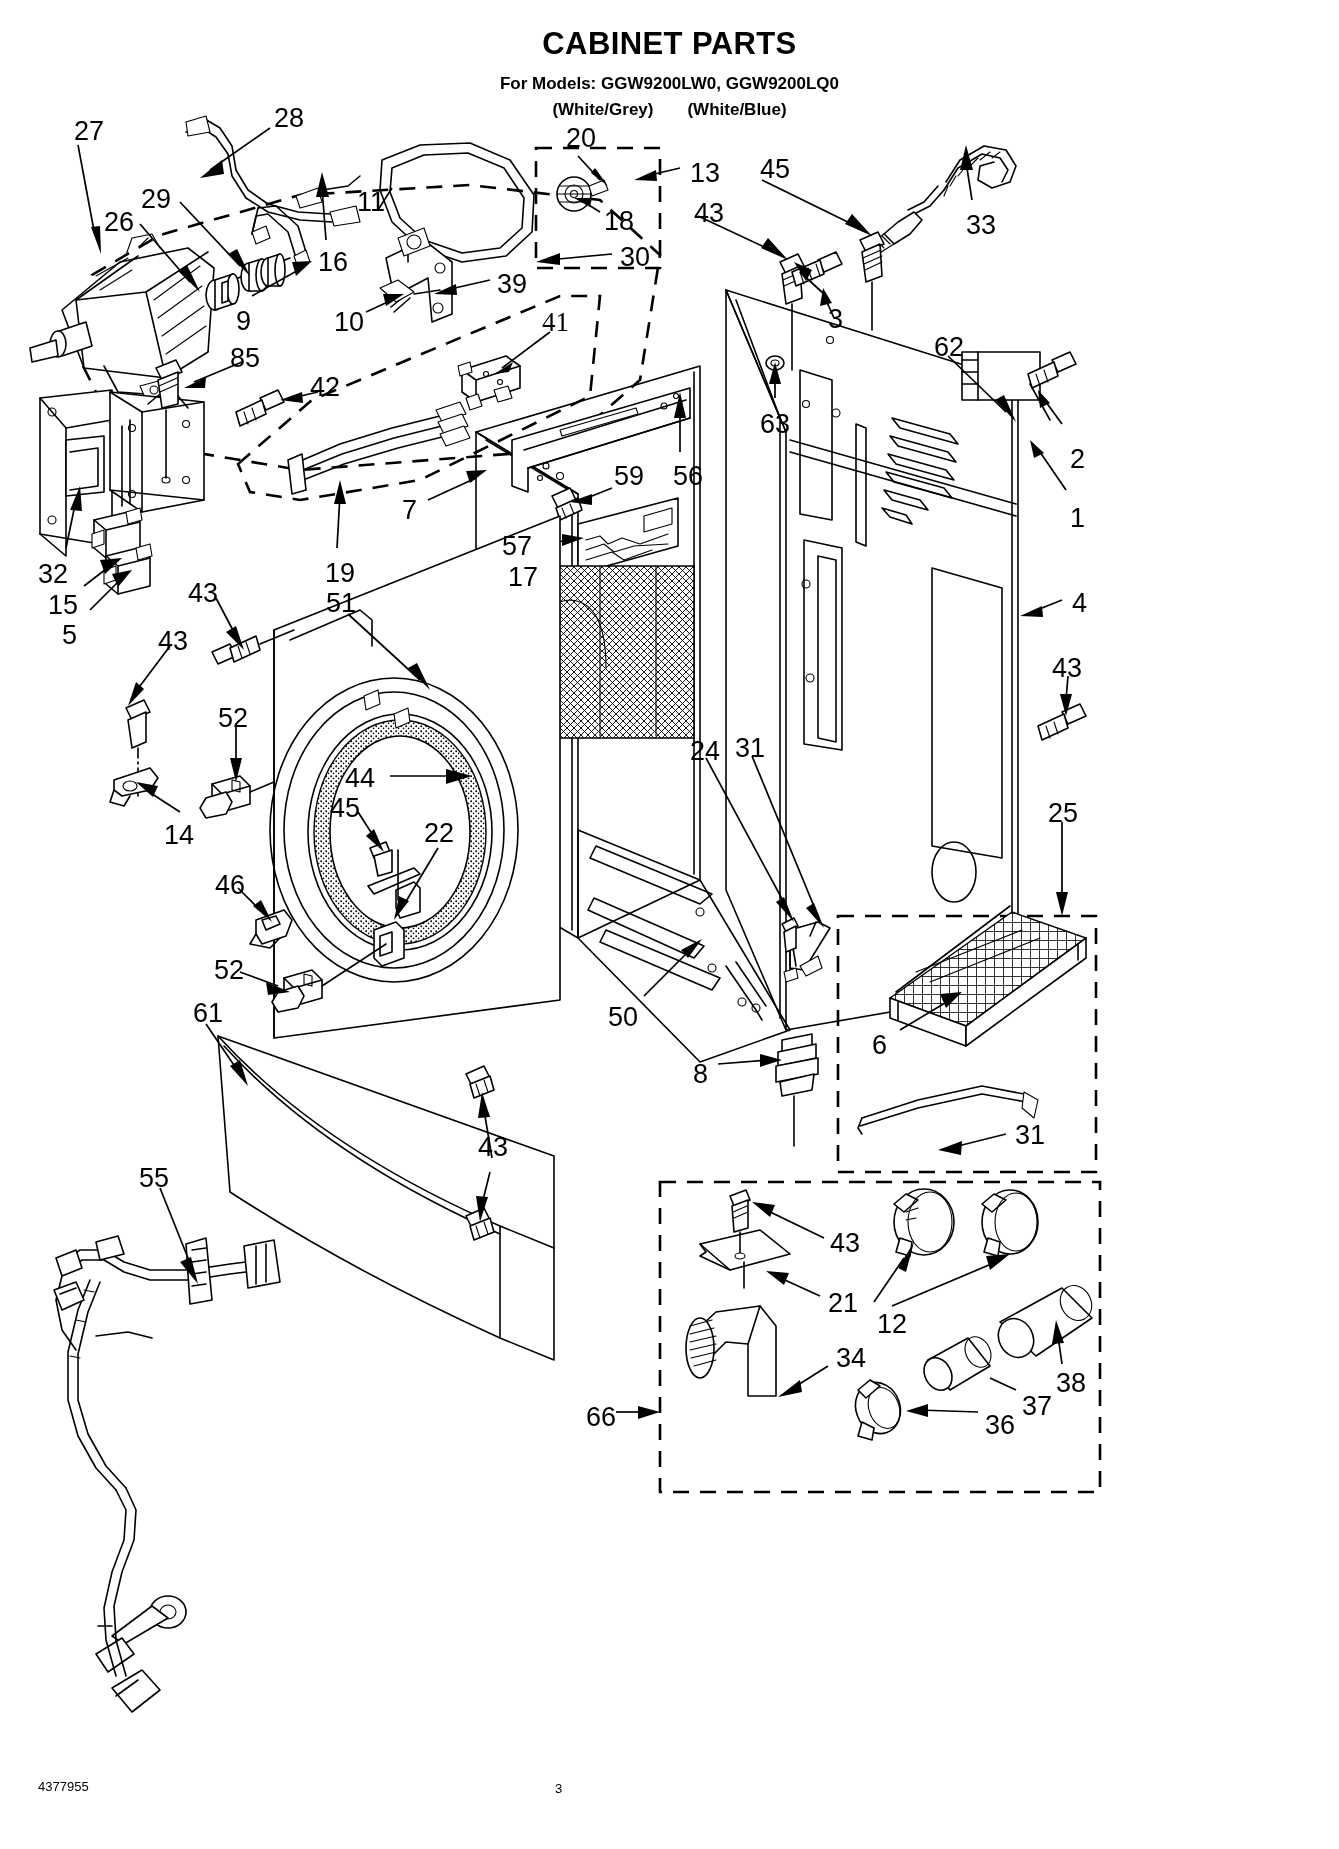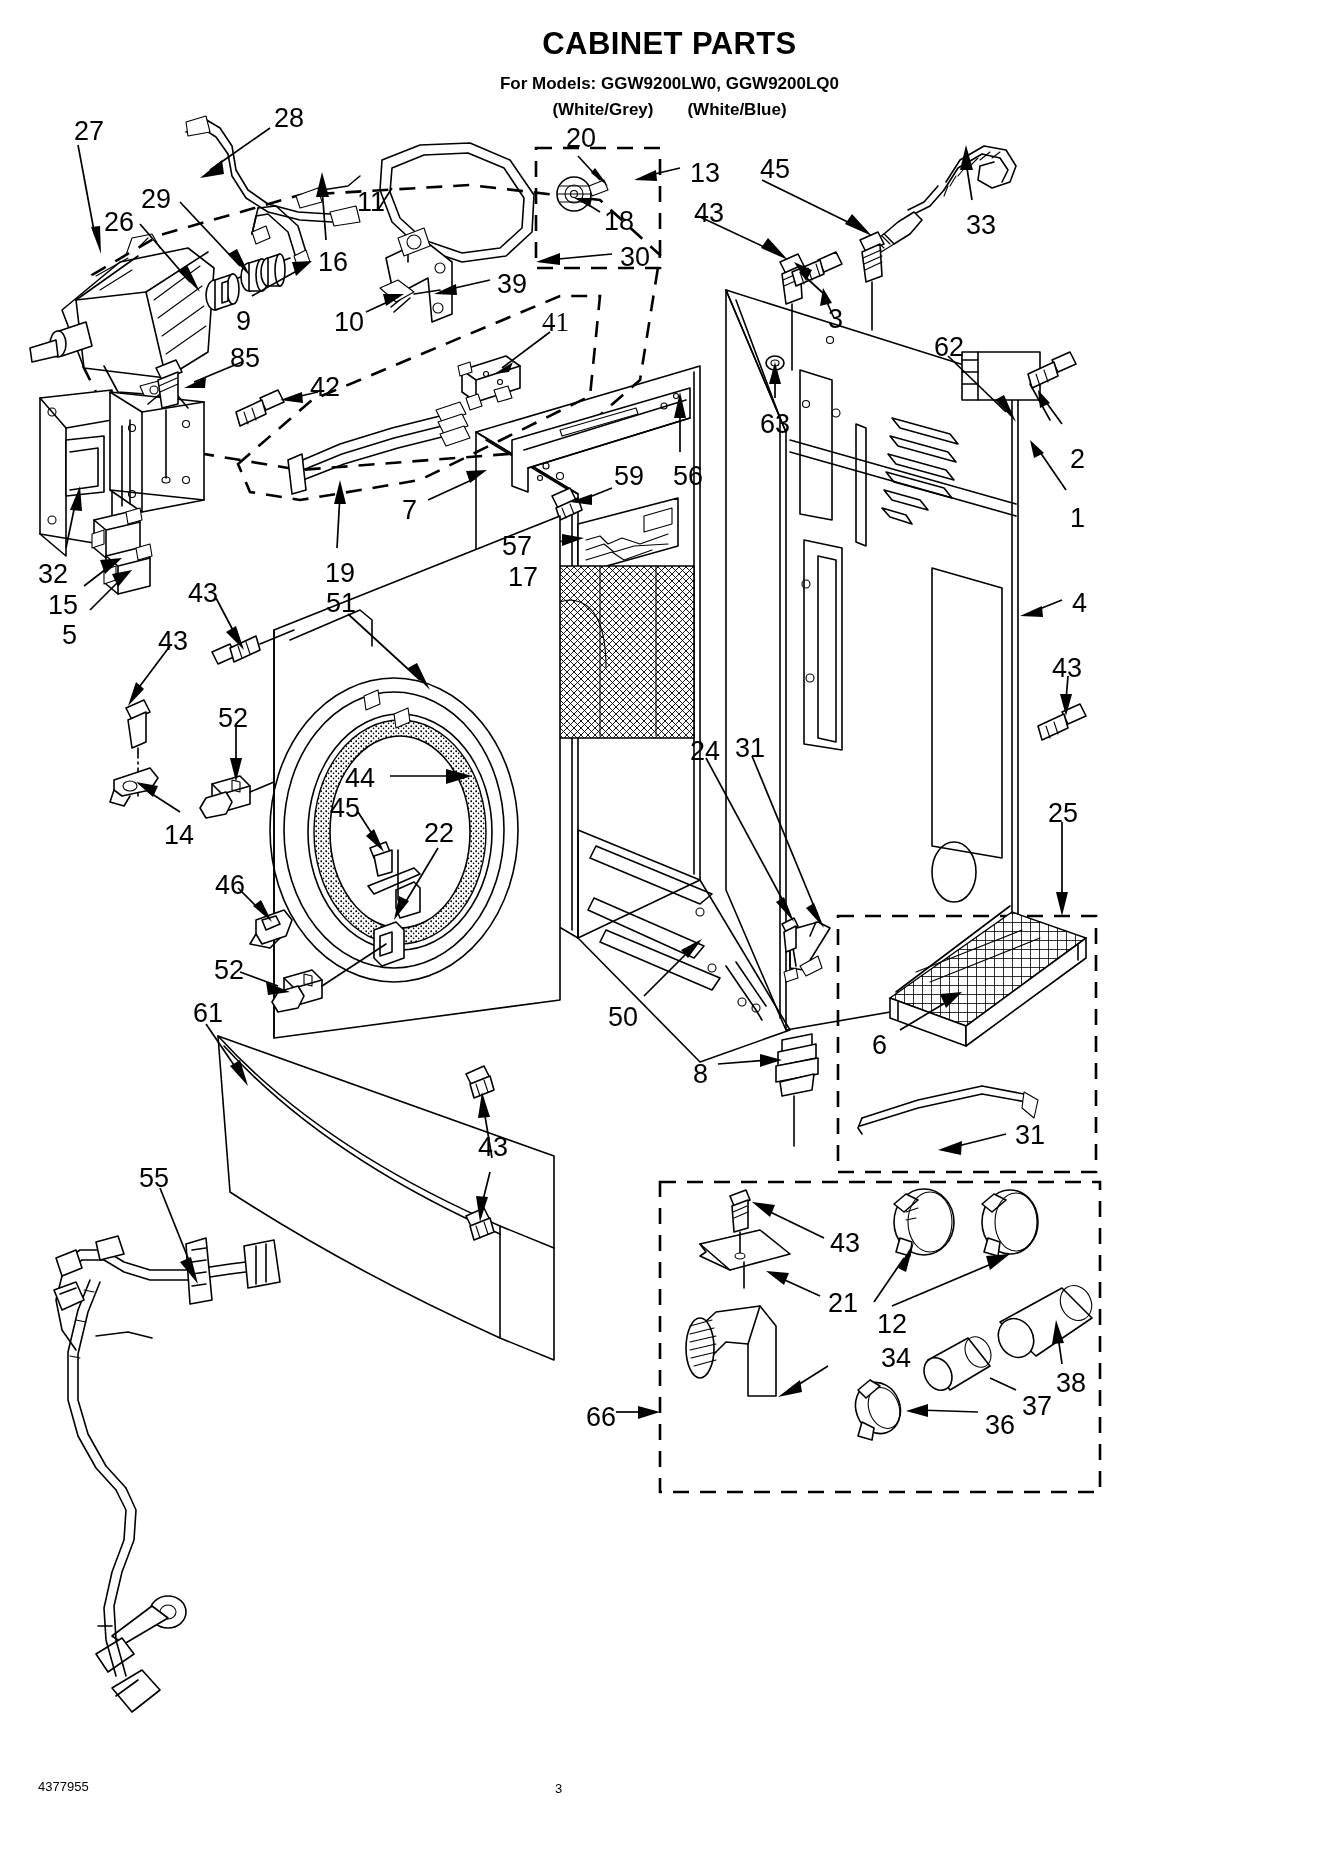--- a/index.html
+++ b/index.html
@@ -904,19 +904,19 @@
       <div class="cal" style="left: 193px; top: 1000px;">61</div>
       <div class="cal" style="left: 872px; top: 1032px;">6</div>
       <div class="cal" style="left: 608px; top: 1004px;">50</div>
       <div class="cal" style="left: 693px; top: 1061px;">8</div>
       <div class="cal" style="left: 1015px; top: 1122px;">31</div>
       <div class="cal" style="left: 478px; top: 1134px;">43</div>
       <div class="cal" style="left: 830px; top: 1230px;">43</div>
       <div class="cal" style="left: 828px; top: 1290px;">21</div>
       <div class="cal" style="left: 861px; top: 1311px; margin-left: 16px;">12</div>
       <div class="cal" style="left: 139px; top: 1165px;">55</div>
-      <div class="cal" style="left: 836px; top: 1345px; margin-left: 45px;">34</div>
+      <div class="cal" style="left: 836px; top: 1345px;">34</div>
       <div class="cal" style="left: 1056px; top: 1370px;">38</div>
       <div class="cal" style="left: 1022px; top: 1393px;">37</div>
       <div class="cal" style="left: 985px; top: 1412px;">36</div>
       <div class="cal" style="left: 586px; top: 1404px;">66</div>
     </div>
 </div>
 
 </body></html>

